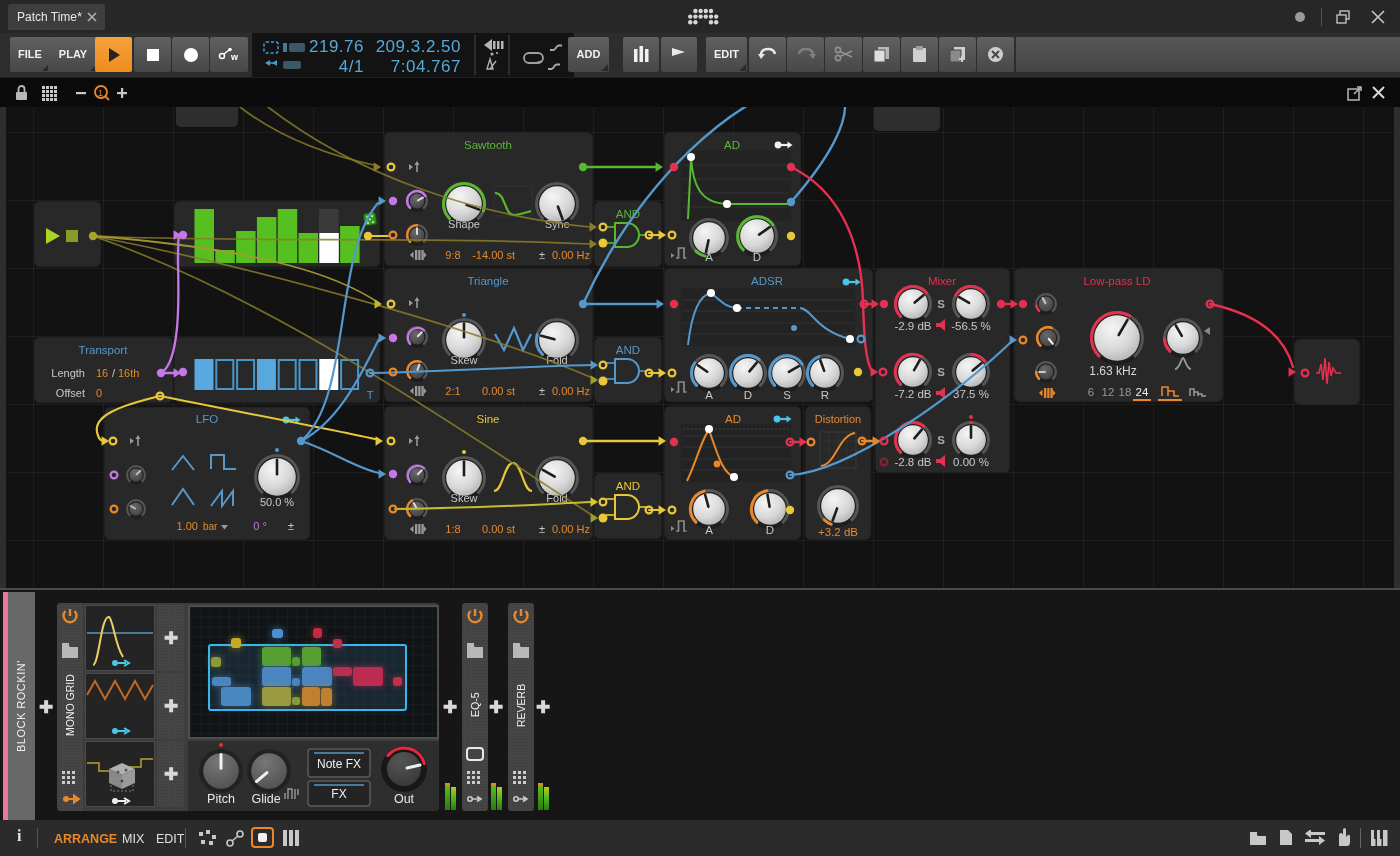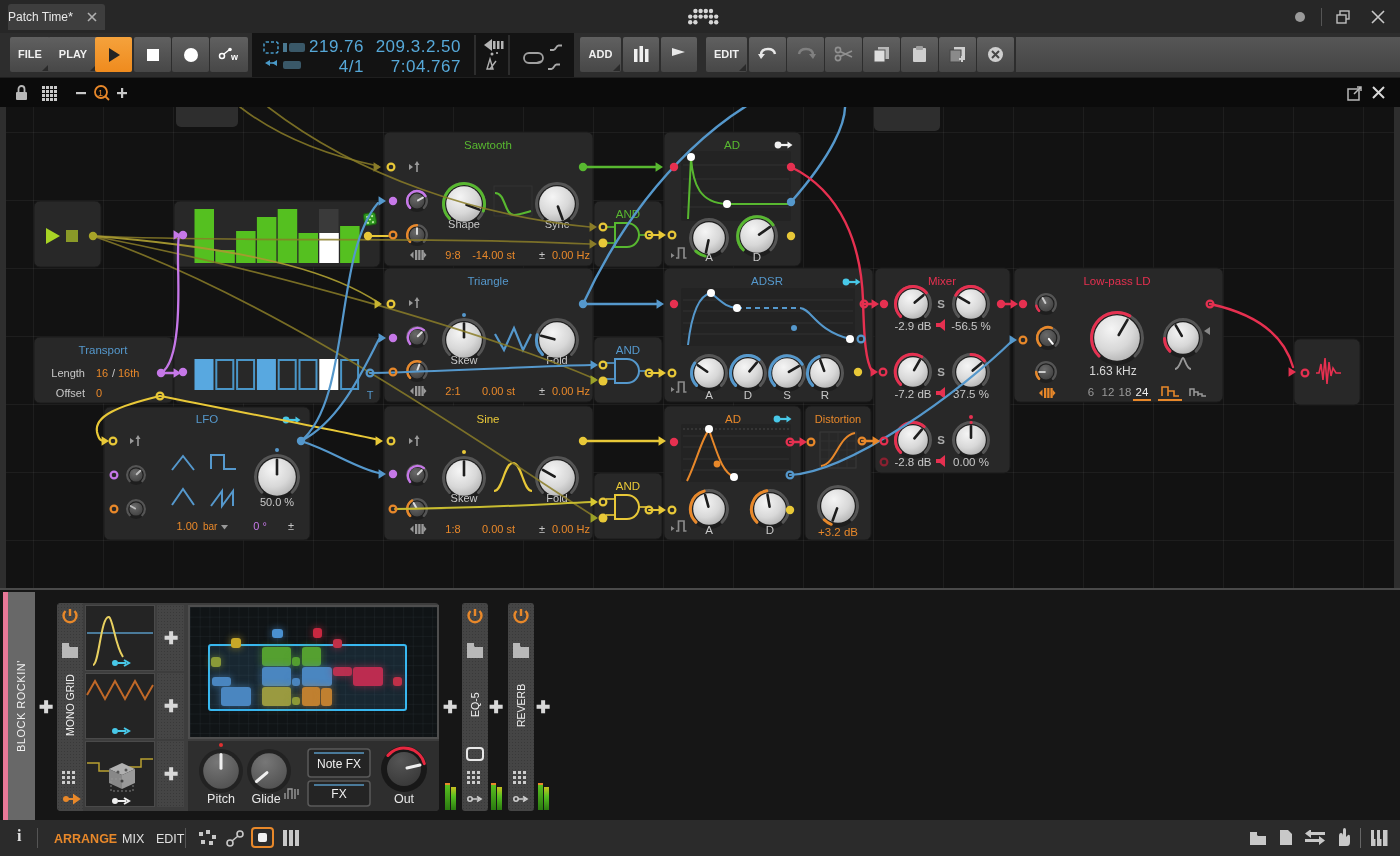--- a/index.html
+++ b/index.html
@@ -1,17 +1,17 @@
 <!DOCTYPE html>
 <html><head><meta charset="utf-8"><style>
 * { margin:0; padding:0; box-sizing:border-box; }
 body { width:1400px; height:856px; background:#151515; font-family:"Liberation Sans",sans-serif; overflow:hidden; position:relative; }
 .abs { position:absolute; }
 #titlebar { left:0; top:0; width:1400px; height:33px; background:#272727; }
-#tab { left:8px; top:4px; width:97px; height:26px; background:#3e3e3e; border-radius:3px 3px 0 0; color:#e8e8e8; font-size:12px; line-height:26px; }
+#tab { left:8px; top:4px; width:97px; height:26px; background:#3e3e3e; border-radius:3px 3px 0 0; color:#e8e8e8; font-size:12px; line-height:26px; padding-left:9px; }
 #toolbar { left:0; top:33px; width:1400px; height:44px; background:#2d2d2d; }
 .btn { position:absolute; top:4px; height:35px; background:linear-gradient(#606060,#474747); border-radius:2px; color:#f0f0f0; font-size:11px; font-weight:bold; text-align:center; line-height:35px; }
 .corner { position:absolute; right:1px; bottom:1px; width:0; height:0; border-left:7px solid transparent; border-bottom:7px solid #2a2a2a; }
 #display { left:252px; top:0; width:222px; height:44px; background:#131313; }
 #dispright { left:474px; top:0; width:100px; height:44px; background:#131313; }
 .num { position:absolute; color:#56a8d8; font-size:17px; text-align:right; letter-spacing:0.5px; }
 #gridhdr { left:0; top:77px; width:1400px; height:30px; background:#0b0b0b; border-top:1px solid #1f1f1f; }
 #canvas { left:0; top:107px; width:1400px; height:481px; background:#121212;
   background-image: linear-gradient(rgba(255,255,255,0.05) 1px, transparent 1px), linear-gradient(90deg, rgba(255,255,255,0.05) 1px, transparent 1px);
   background-size: 70px 68px; background-position: 33px 25px; }
@@ -100,21 +100,21 @@
         <rect x="19" y="3" width="2.5" height="8"></rect>
         <rect x="23" y="3" width="2.5" height="8"></rect>
     <circle cx="14" cy="16" r="1.5"></circle>
         <circle cx="19" cy="15" r="1.1"></circle>
       </g>
     <path d="M9,31 L12,21 L15,31 Z M12,31 L18,23" fill="none" stroke="#b0b0b0" stroke-width="1.4"></path>
     <rect x="46" y="15" width="19" height="10" rx="5" fill="none" stroke="#a0a0a0" stroke-width="1.8"></rect>
     <path d="M58,25 l6,-2" stroke="#a0a0a0" stroke-width="1.8" fill="none"></path>
     <path d="M72,12 h3.5 c2.5,0 2.5,-4.5 5,-4.5 h3.5 M70,31 h3.5 c2.5,0 2.5,-4.5 5,-4.5 h3.5" fill="none" stroke="#a8a8a8" stroke-width="1.8"></path>
   </svg>
-  <div class="btn" style="left:580px;width:41px">ADD<div class="corner"></div></div>
+  <div class="btn" style="left:568px;width:41px">ADD<div class="corner"></div></div>
   <div class="btn" style="left:623px;width:36px"><svg width="15" height="16" style="margin-top:9px">
         <g fill="#f0f0f0">
           <rect x="0" y="3" width="3.5" height="13"></rect>
           <rect x="5.5" y="0" width="3.5" height="16"></rect>
           <rect x="11" y="3" width="3.5" height="13"></rect>
         </g>
       </svg></div>
   <div class="btn" style="left:661px;width:36px"><svg width="18" height="16" style="margin-top:9px">
         <path d="M2,15 L2,2 L15,6 L2,10" fill="#e8e8e8"></path>
       </svg></div>

